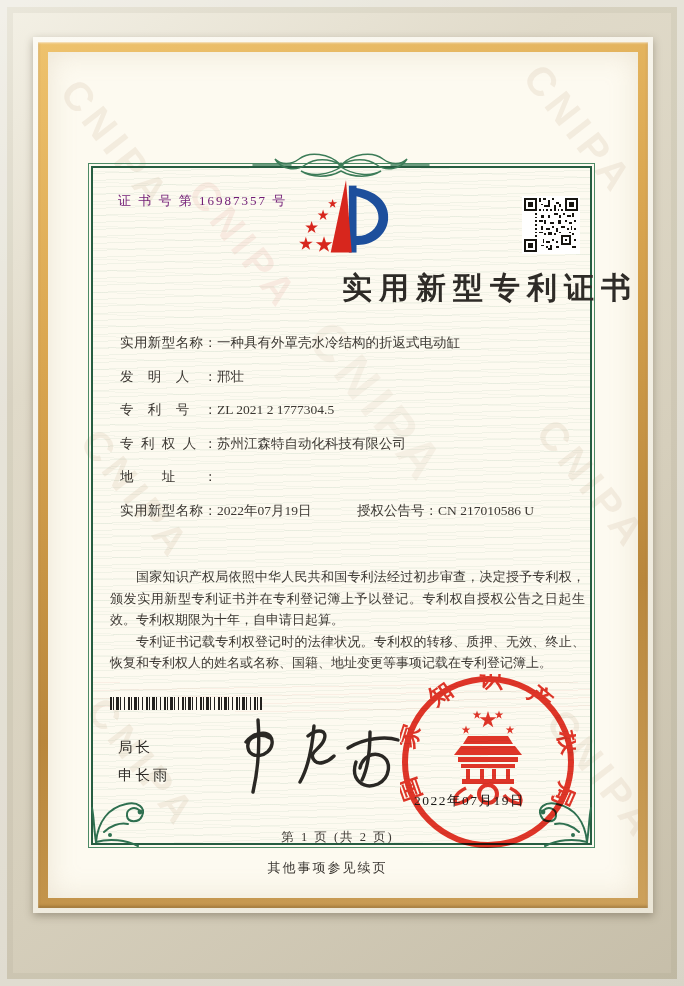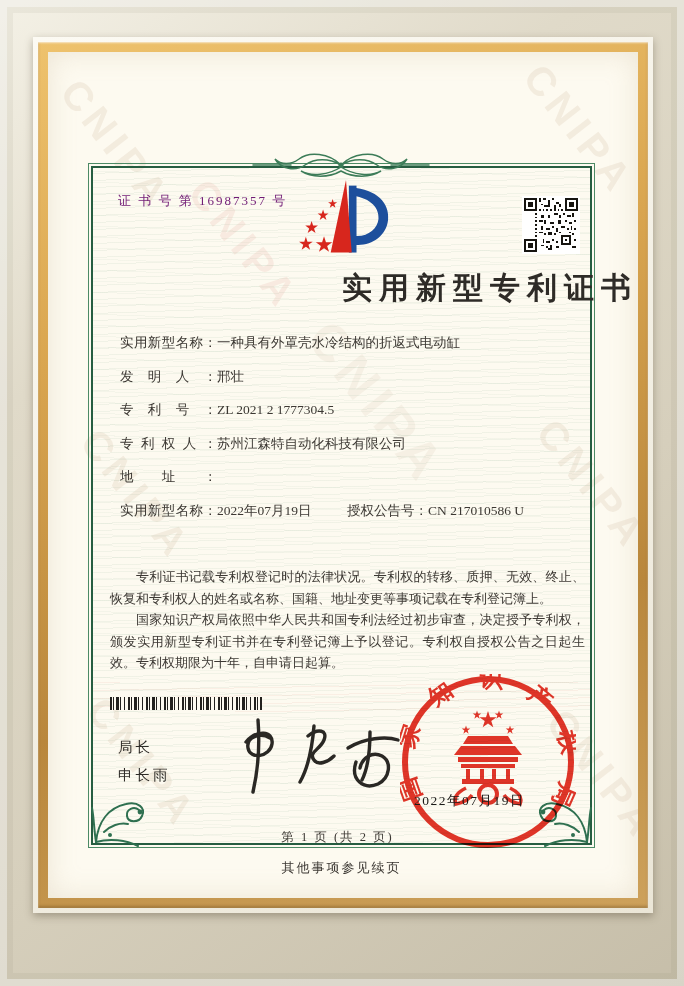--- a/index.html
+++ b/index.html
@@ -75,21 +75,21 @@
   }
   
   .fields{position:absolute;left:72px;top:281px;width:470px;z-index:4;font-size:13.5px;color:#3c3833;}
   .frow{margin-bottom:13px;line-height:20.5px;display:flex;align-items:flex-end;}
   .flabel{
     display:inline-block;width:97px;flex:none;
     text-align:justify;text-align-last:justify;
   }
   .fvalue{}
   .gdate{width:130px;flex:none;}
-  .flabel2{width:auto;flex:none;text-align-last:auto;}
+  .flabel2{width:auto;flex:none;text-align-last:auto;margin-left:10px;}
   
   .paras{position:absolute;left:62px;top:514px;width:475px;z-index:4;}
   .paras p{
     margin:0;font-size:13px;line-height:21.5px;color:#3c3833;
     text-indent:2em;text-align:justify;
   }
   
   .barcode{
     position:absolute;left:62px;top:645px;width:152px;height:13px;z-index:4;
     background:repeating-linear-gradient(90deg,
@@ -103,21 +103,21 @@
   .seal{position:absolute;left:352px;top:622px;z-index:4;mix-blend-mode:multiply;opacity:.92;}
   .sealdate{
     position:absolute;left:366px;top:740px;z-index:6;
     font-size:13.5px;letter-spacing:1.5px;color:#1c1a18;
   }
   .pageinfo{
     position:absolute;left:36px;top:777px;width:507px;z-index:4;
     text-align:center;font-size:12.5px;letter-spacing:2px;color:#3c3833;
   }
   .footnote{
-    position:absolute;left:40px;top:807px;width:507px;z-index:4;
+    position:absolute;left:26px;top:807px;width:507px;z-index:4;
     text-align:center;font-size:13px;letter-spacing:2px;color:#3c3833;
   }
 </style>
 </head>
 <body>
 
 <div class="frame">
   <div class="mat">
     <div class="gold">
       <div class="paper">
@@ -290,22 +290,22 @@
           </div>
           <div class="frow">
             <span class="flabel">实用新型名称：</span>
             <span class="fvalue gdate">2022年07月19日</span>
             <span class="flabel flabel2">授权公告号：</span>
             <span class="fvalue">CN 217010586 U</span>
           </div>
         </div>
 
         <div class="paras">
+          <p>国家知识产权局依照中华人民共和国专利法经过初步审查，决定授予专利权，颁发实用新型专利证书并在专利登记簿上予以登记。专利权自授权公告之日起生效。专利权期限为十年，自申请日起算。</p>
           <p>专利证书记载专利权登记时的法律状况。专利权的转移、质押、无效、终止、恢复和专利权人的姓名或名称、国籍、地址变更等事项记载在专利登记簿上。</p>
-          <p>国家知识产权局依照中华人民共和国专利法经过初步审查，决定授予专利权，颁发实用新型专利证书并在专利登记簿上予以登记。专利权自授权公告之日起生效。专利权期限为十年，自申请日起算。</p>
         </div>
 
         <div class="barcode"></div>
 
         <div class="signer">
           <div>局长</div>
           <div>申长雨</div>
         </div>
 
         <svg class="signature" width="200" height="95" viewBox="0 0 200 95">

